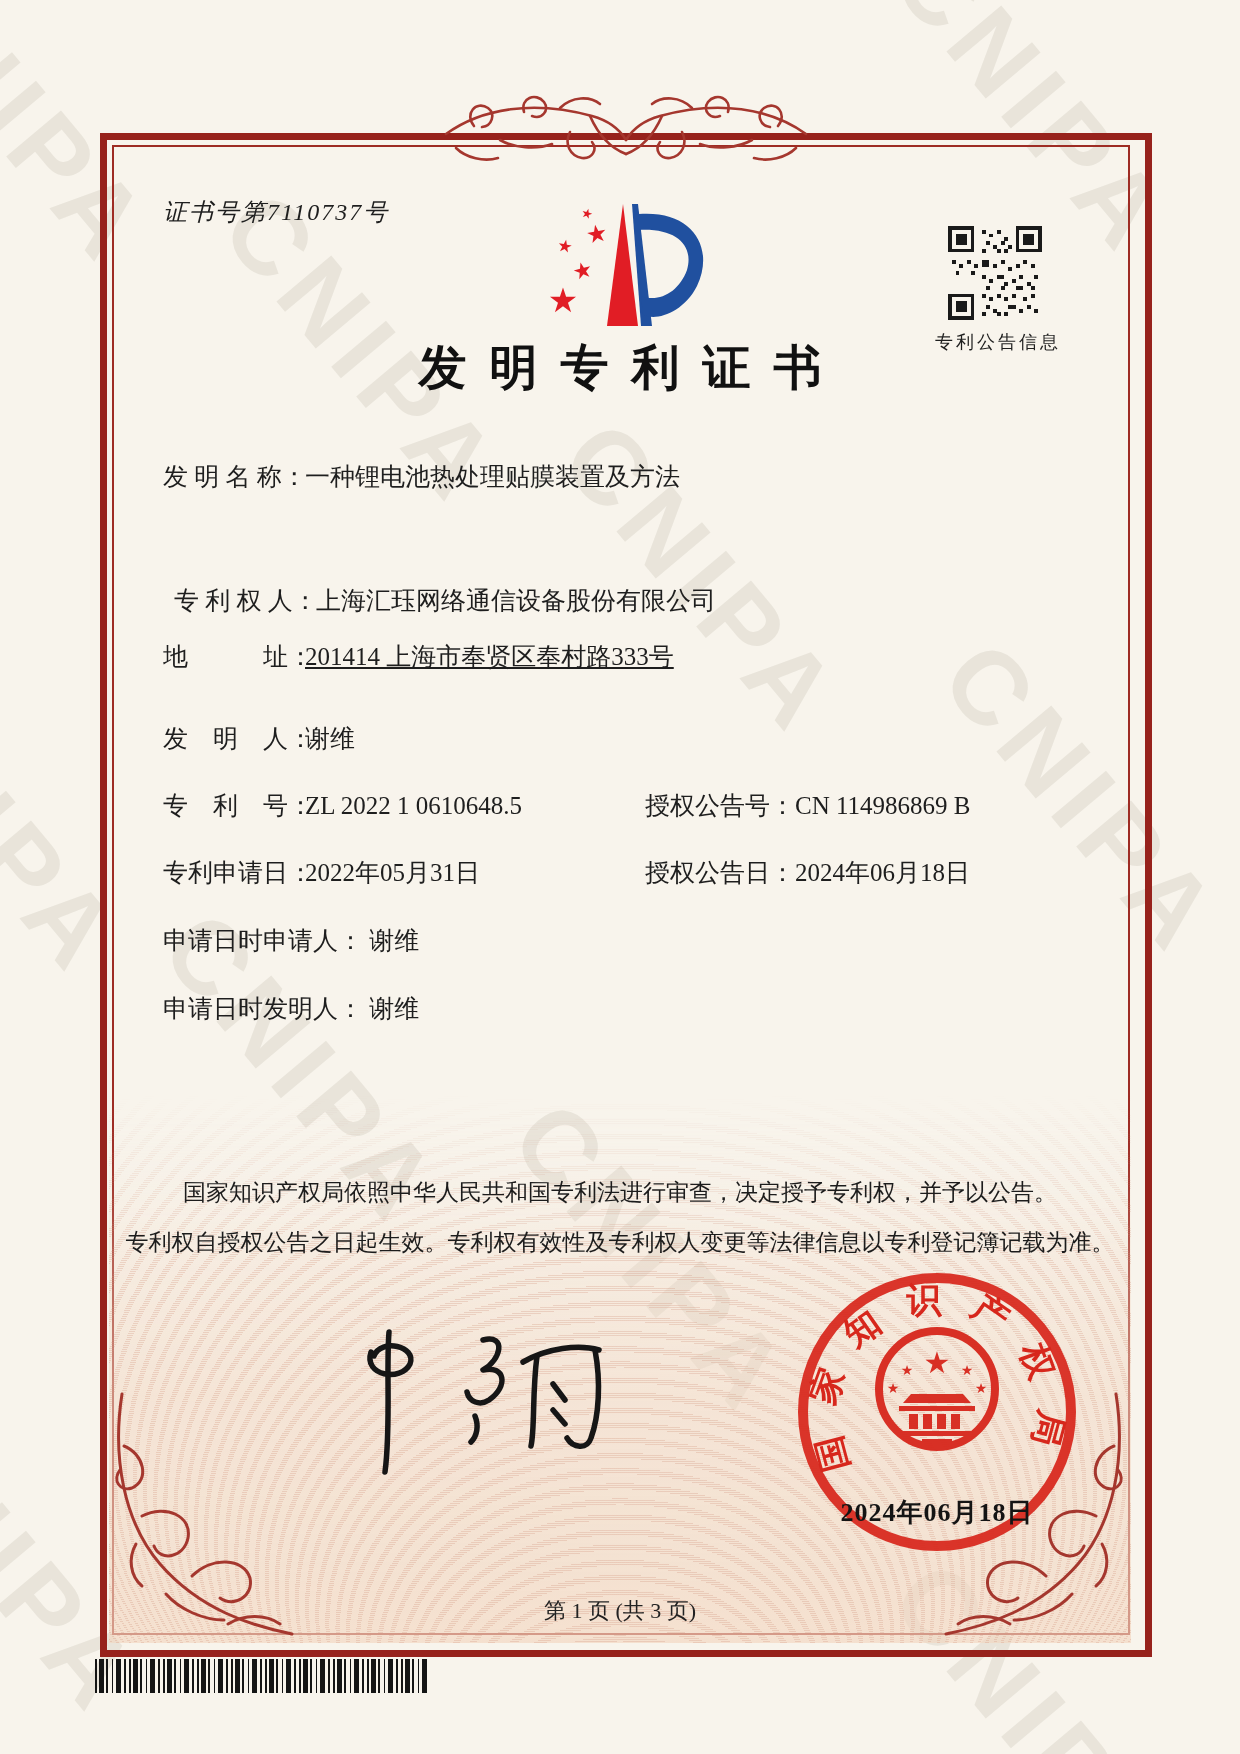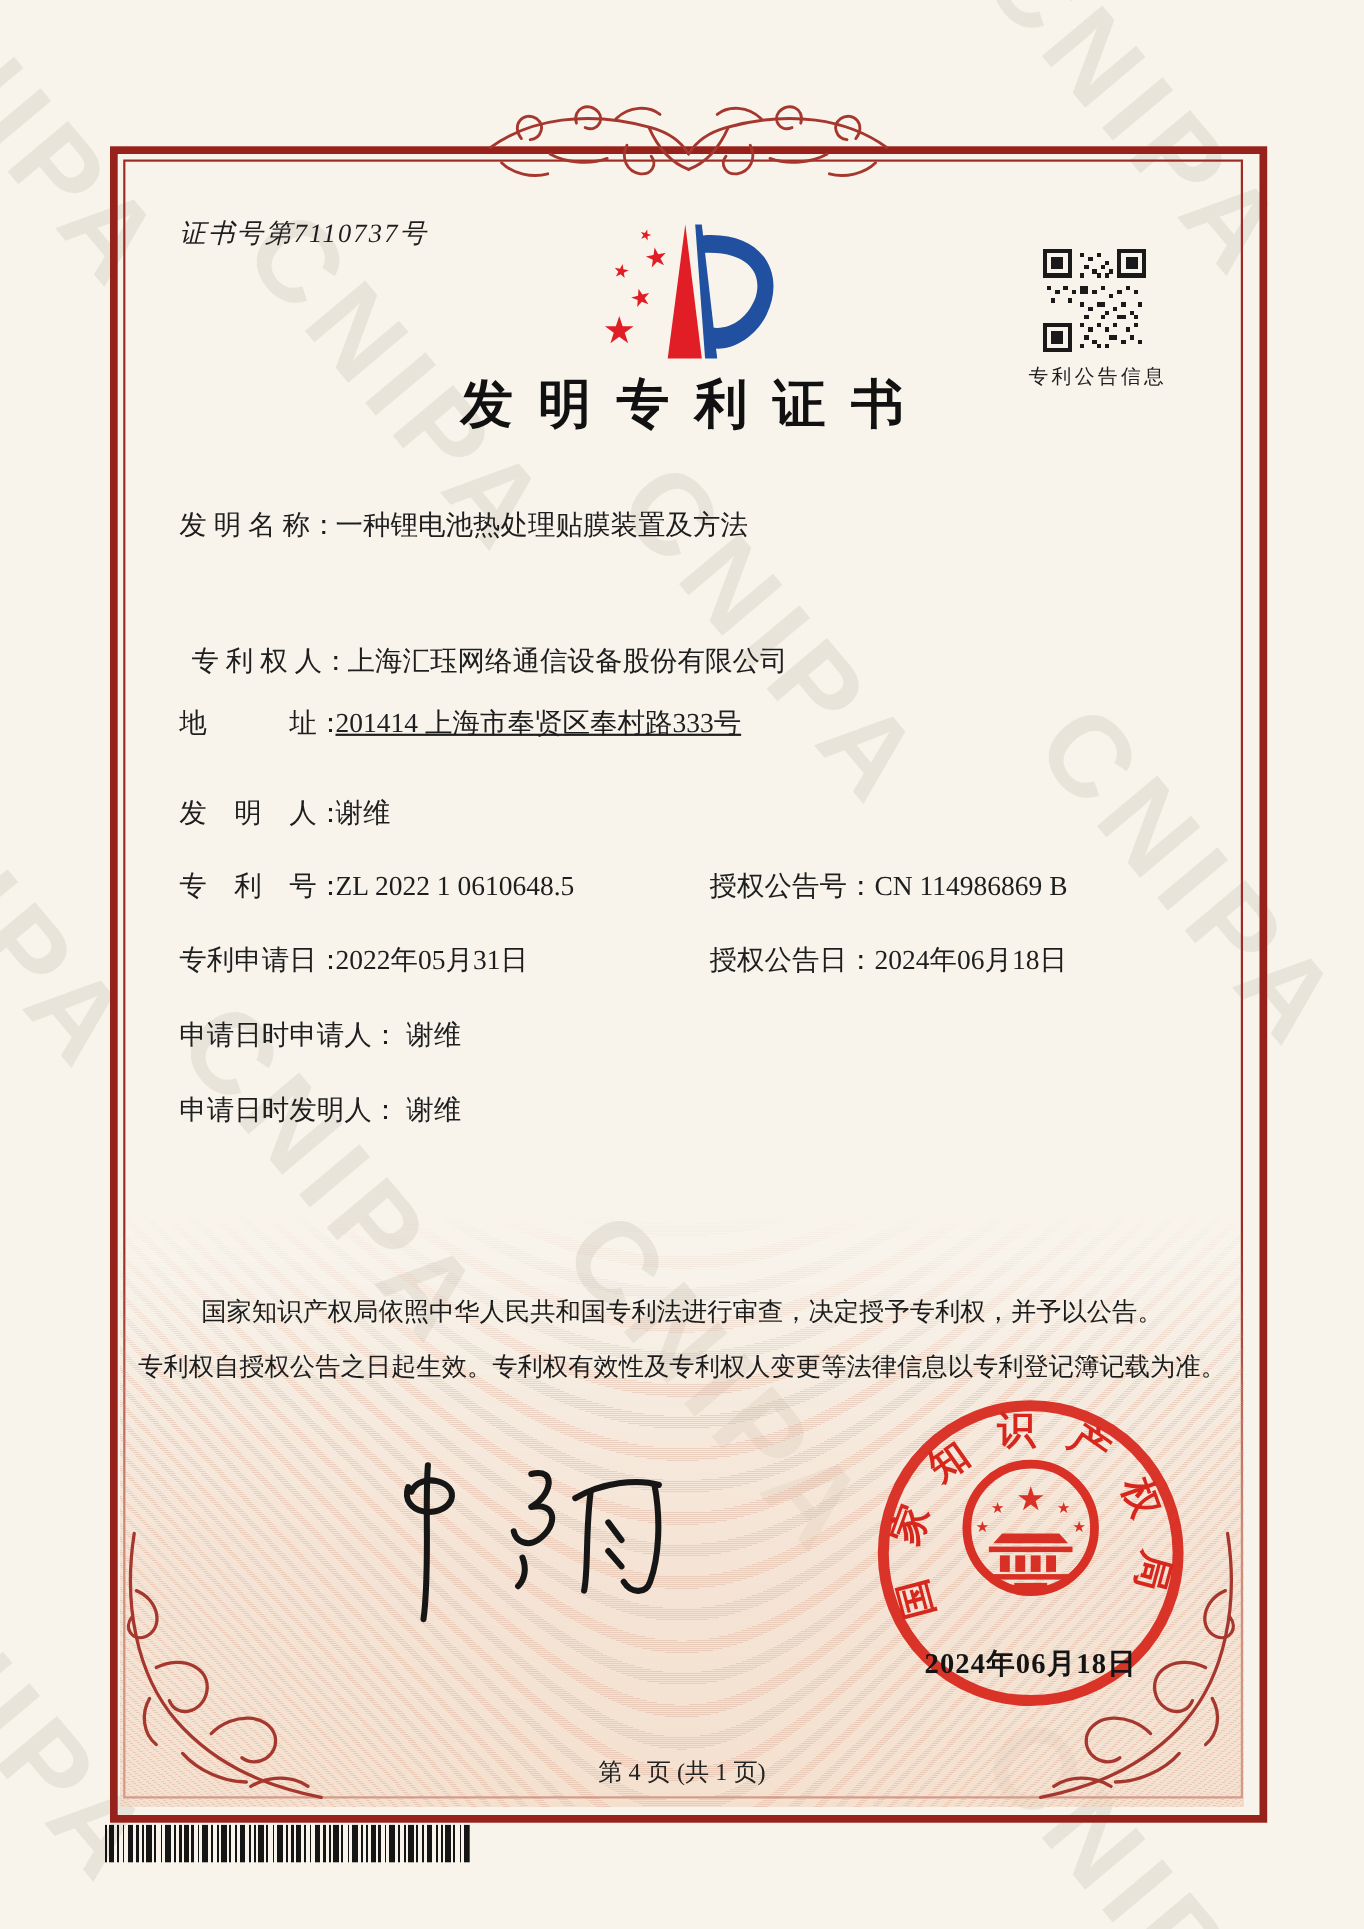--- a/index.html
+++ b/index.html
@@ -288,16 +288,16 @@
         <rect x="117" y="147" width="9" height="15"></rect>
         <rect x="131" y="147" width="9" height="15"></rect>
         <rect x="145" y="147" width="9" height="15"></rect>
         <rect x="159" y="147" width="9" height="15"></rect>
         <rect x="109" y="164" width="72" height="5"></rect>
         <rect x="130" y="172" width="30" height="9"></rect>
       </g>
     </svg>
     <div class="seal-date">2024年06月18日</div>
 
-    <div class="page-indicator">第 4 页 (共 1 页)</div>
+    <div class="page-indicator">第 1 页 (共 3 页)</div>
     <div class="barcode"></div>
   </div>
 </div>
 
 </body></html>

